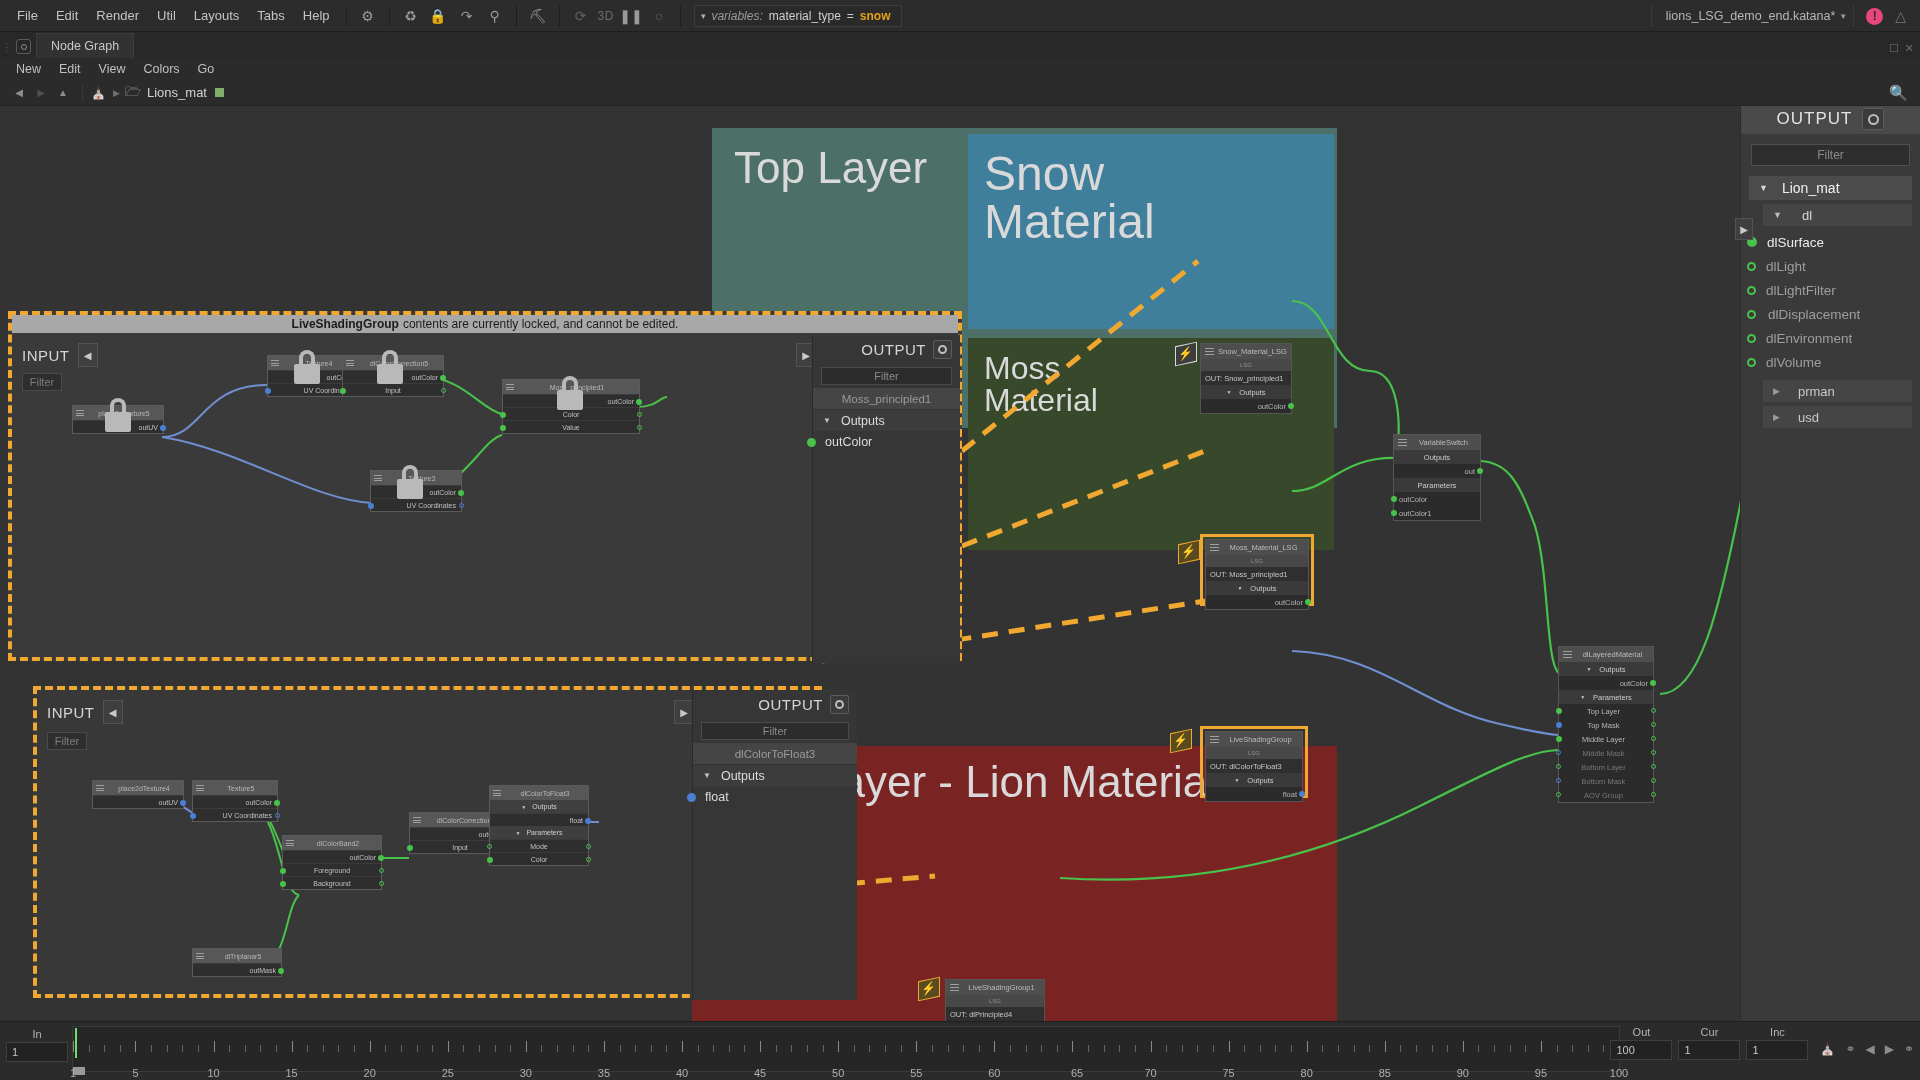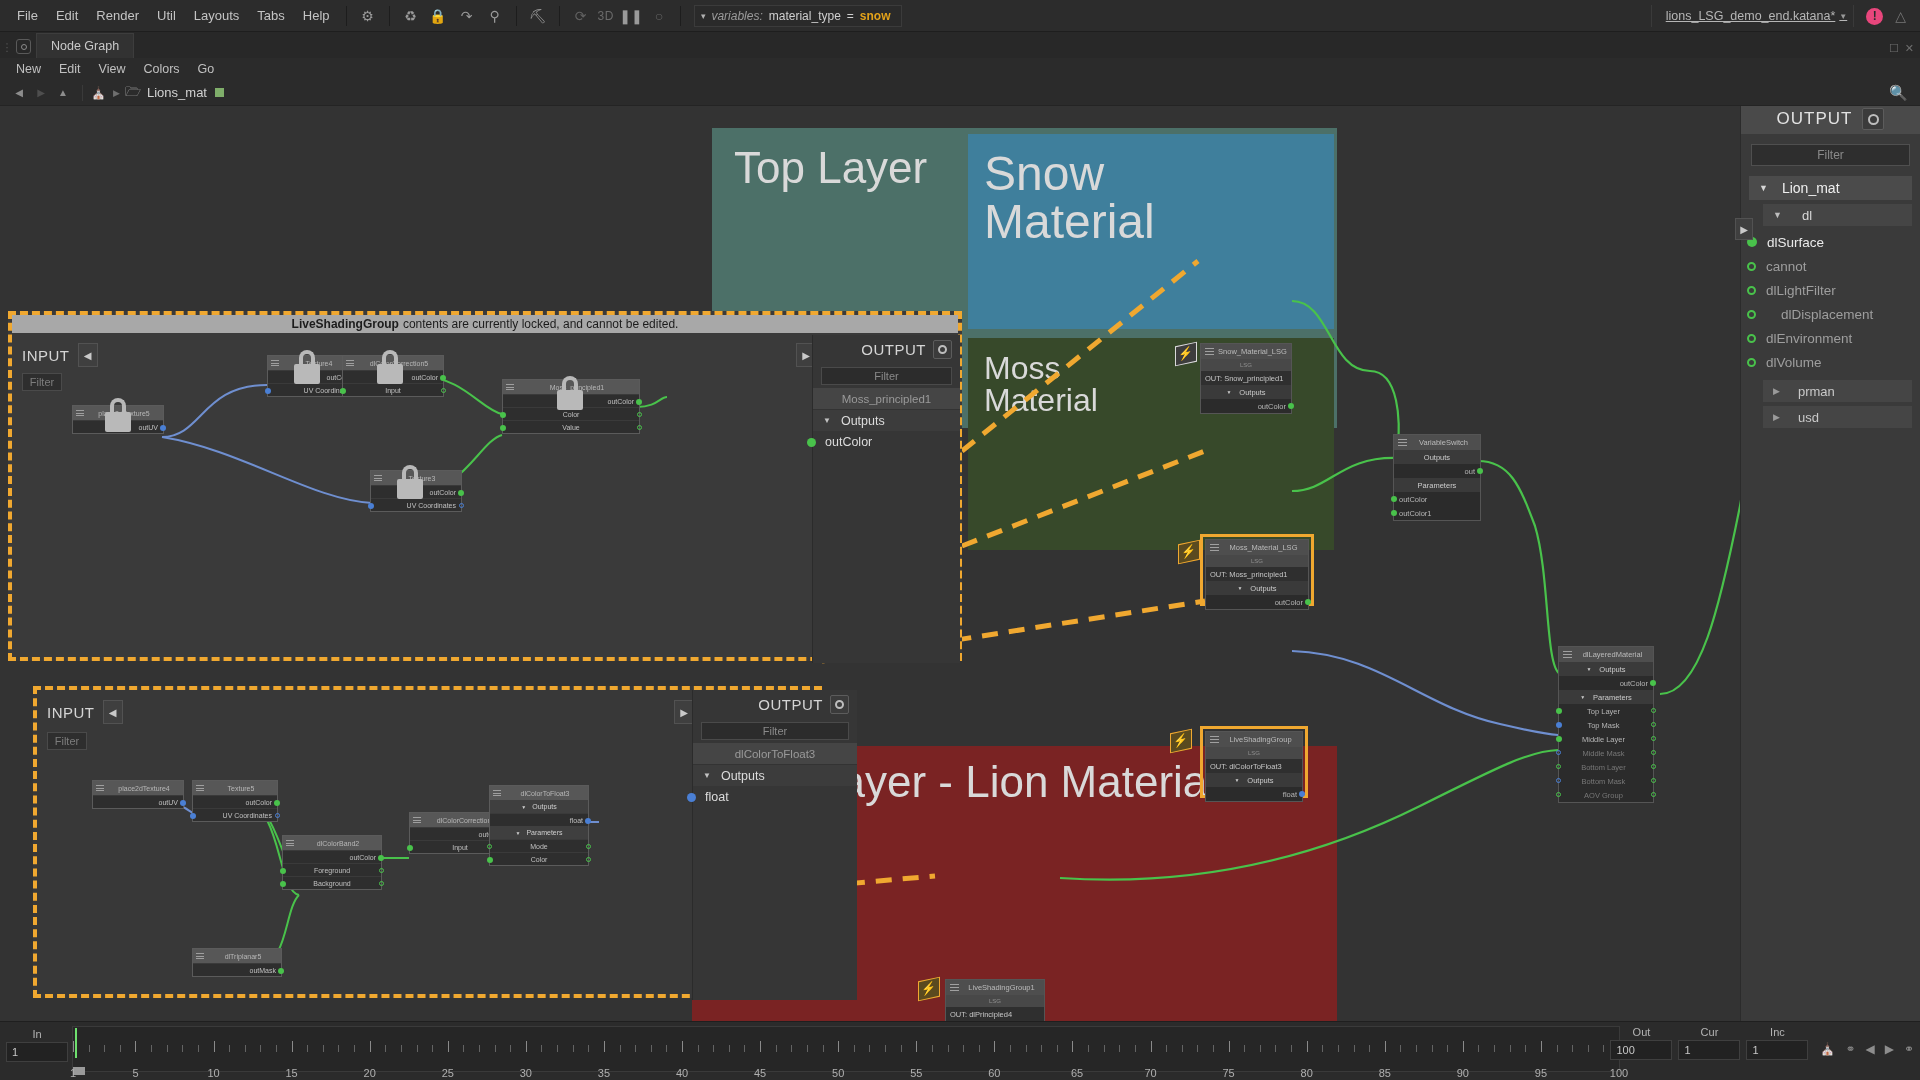--- a/index.html
+++ b/index.html
@@ -35,21 +35,21 @@
   .varbox .caret{color:#b0b0b0;font-size:9px;}
   .varbox .vlabel{font-style:italic;color:#9b9b9b;font-size:12px;}
   .varbox .vkey{color:#cfcfcf;font-size:12px;}
   .varbox .veq{color:#cfcfcf;font-size:12px;}
   .varbox .vval{color:#e3a21a;font-size:12px;font-weight:bold;}
   .titleright{
     position:absolute;right:0;top:0;height:32px;display:flex;align-items:center;gap:0;
   }
   .filetitle{
     font-size:12.5px;color:#b6b6b6;border-left:1px solid #3a3a3a;border-right:1px solid #3a3a3a;
-    padding:4px 6px 4px 14px;display:flex;align-items:center;gap:4px;text-decoration:underline;
+    padding:4px 6px 4px 14px;display:flex;align-items:center;gap:4px;
   }
   .filetitle .dd{font-size:8px;color:#999;}
   .errbadge{
     width:17px;height:17px;border-radius:50%;background:#e8467c;color:#2a2a2a;
     font-size:12px;font-weight:bold;display:flex;align-items:center;justify-content:center;
     margin:0 12px;
   }
   .warnicon{margin-right:14px;color:#777;font-size:14px;}
 
   
@@ -905,27 +905,27 @@
         <span style="font-size:9px;color:#bdbdbd;">▼</span>
         <span style="font-size:13px;color:#d8d8d8;">dl</span>
       </div>
       <div style="margin-top:4px;">
         <div style="height:24px;display:flex;align-items:center;gap:10px;padding-left:6px;position:relative;">
           <span style="width:10px;height:10px;border-radius:50%;background:#49c24b;display:block;"></span>
           <span style="font-size:13.5px;color:#eaeaea;">dlSurface</span>
         </div>
         <div style="height:24px;display:flex;align-items:center;gap:10px;padding-left:6px;">
           <span style="width:9px;height:9px;border-radius:50%;border:2px solid #49c24b;display:block;"></span>
-          <span style="font-size:13.5px;color:#9e9e9e;">cannot</span>
+          <span style="font-size:13.5px;color:#9e9e9e;">dlLight</span>
         </div>
         <div style="height:24px;display:flex;align-items:center;gap:10px;padding-left:6px;">
           <span style="width:9px;height:9px;border-radius:50%;border:2px solid #49c24b;display:block;"></span>
           <span style="font-size:13.5px;color:#9e9e9e;">dlLightFilter</span>
         </div>
-        <div style="height:24px;display:flex;align-items:center;gap:25px;padding-left:6px;">
+        <div style="height:24px;display:flex;align-items:center;gap:12px;padding-left:6px;">
           <span style="width:9px;height:9px;border-radius:50%;border:2px solid #49c24b;display:block;"></span>
           <span style="font-size:13.5px;color:#9e9e9e;">dlDisplacement</span>
         </div>
         <div style="height:24px;display:flex;align-items:center;gap:10px;padding-left:6px;">
           <span style="width:9px;height:9px;border-radius:50%;border:2px solid #49c24b;display:block;"></span>
           <span style="font-size:13.5px;color:#9e9e9e;">dlEnvironment</span>
         </div>
         <div style="height:24px;display:flex;align-items:center;gap:10px;padding-left:6px;">
           <span style="width:9px;height:9px;border-radius:50%;border:2px solid #49c24b;display:block;"></span>
           <span style="font-size:13.5px;color:#9e9e9e;">dlVolume</span>

